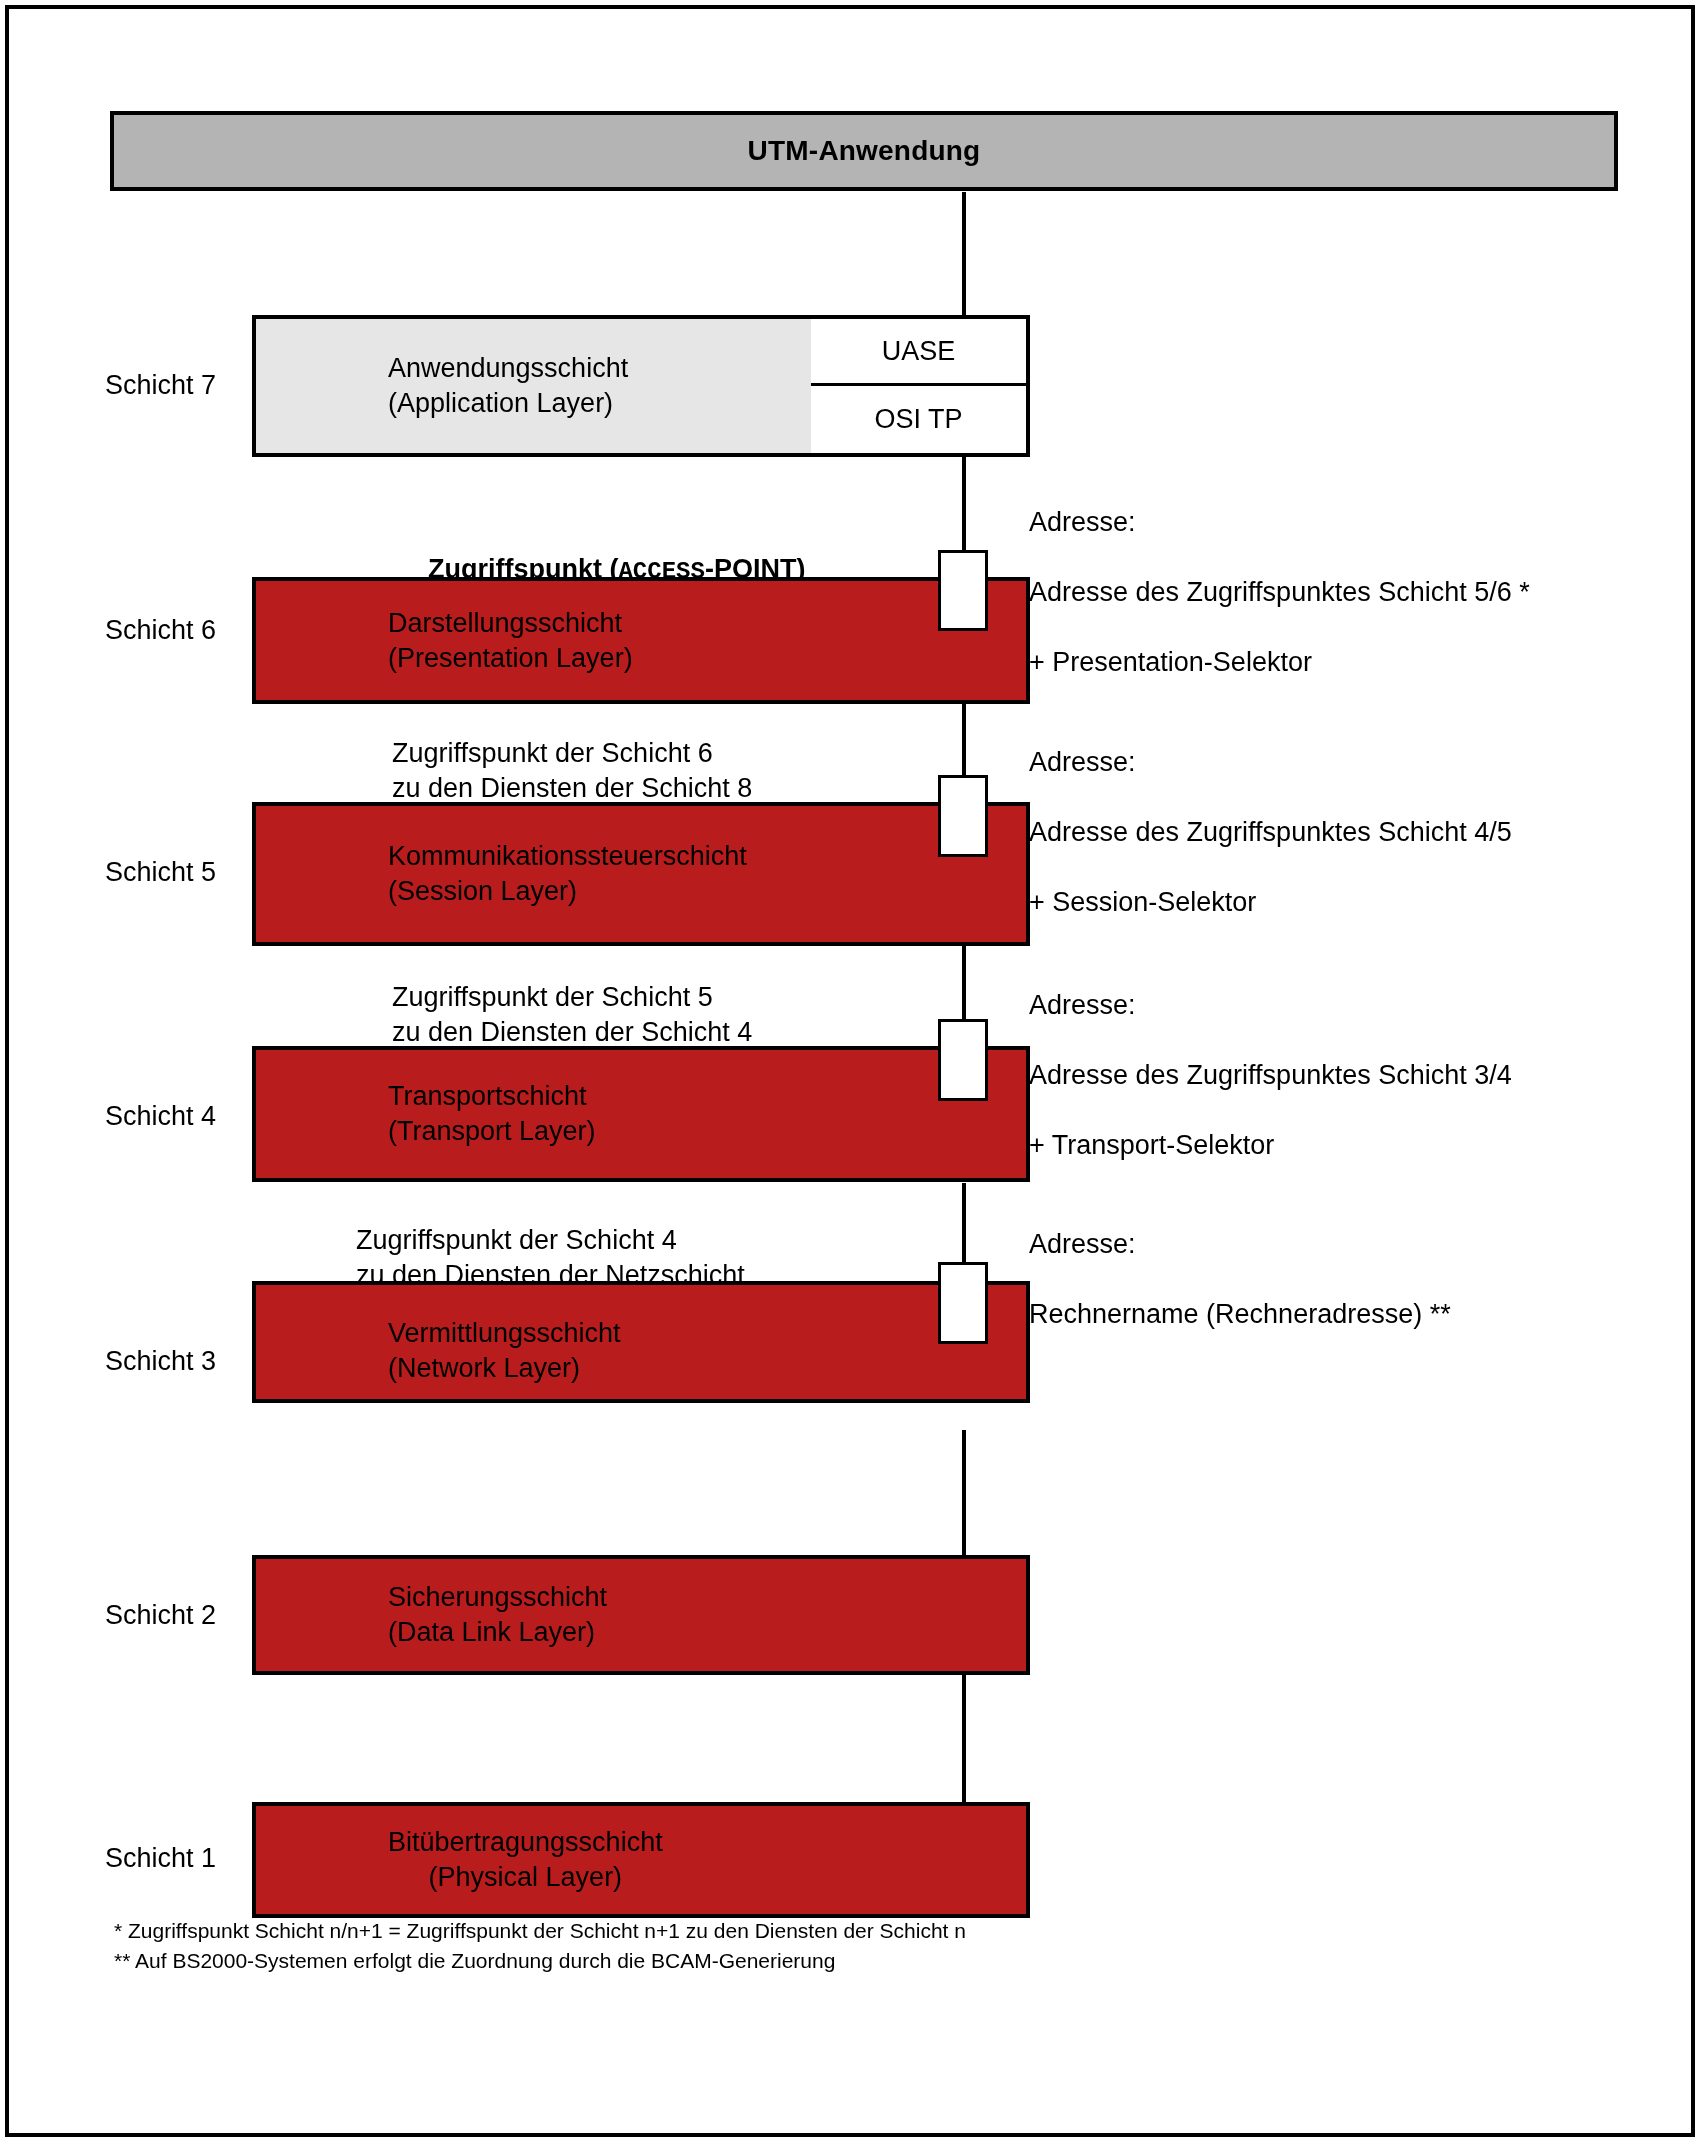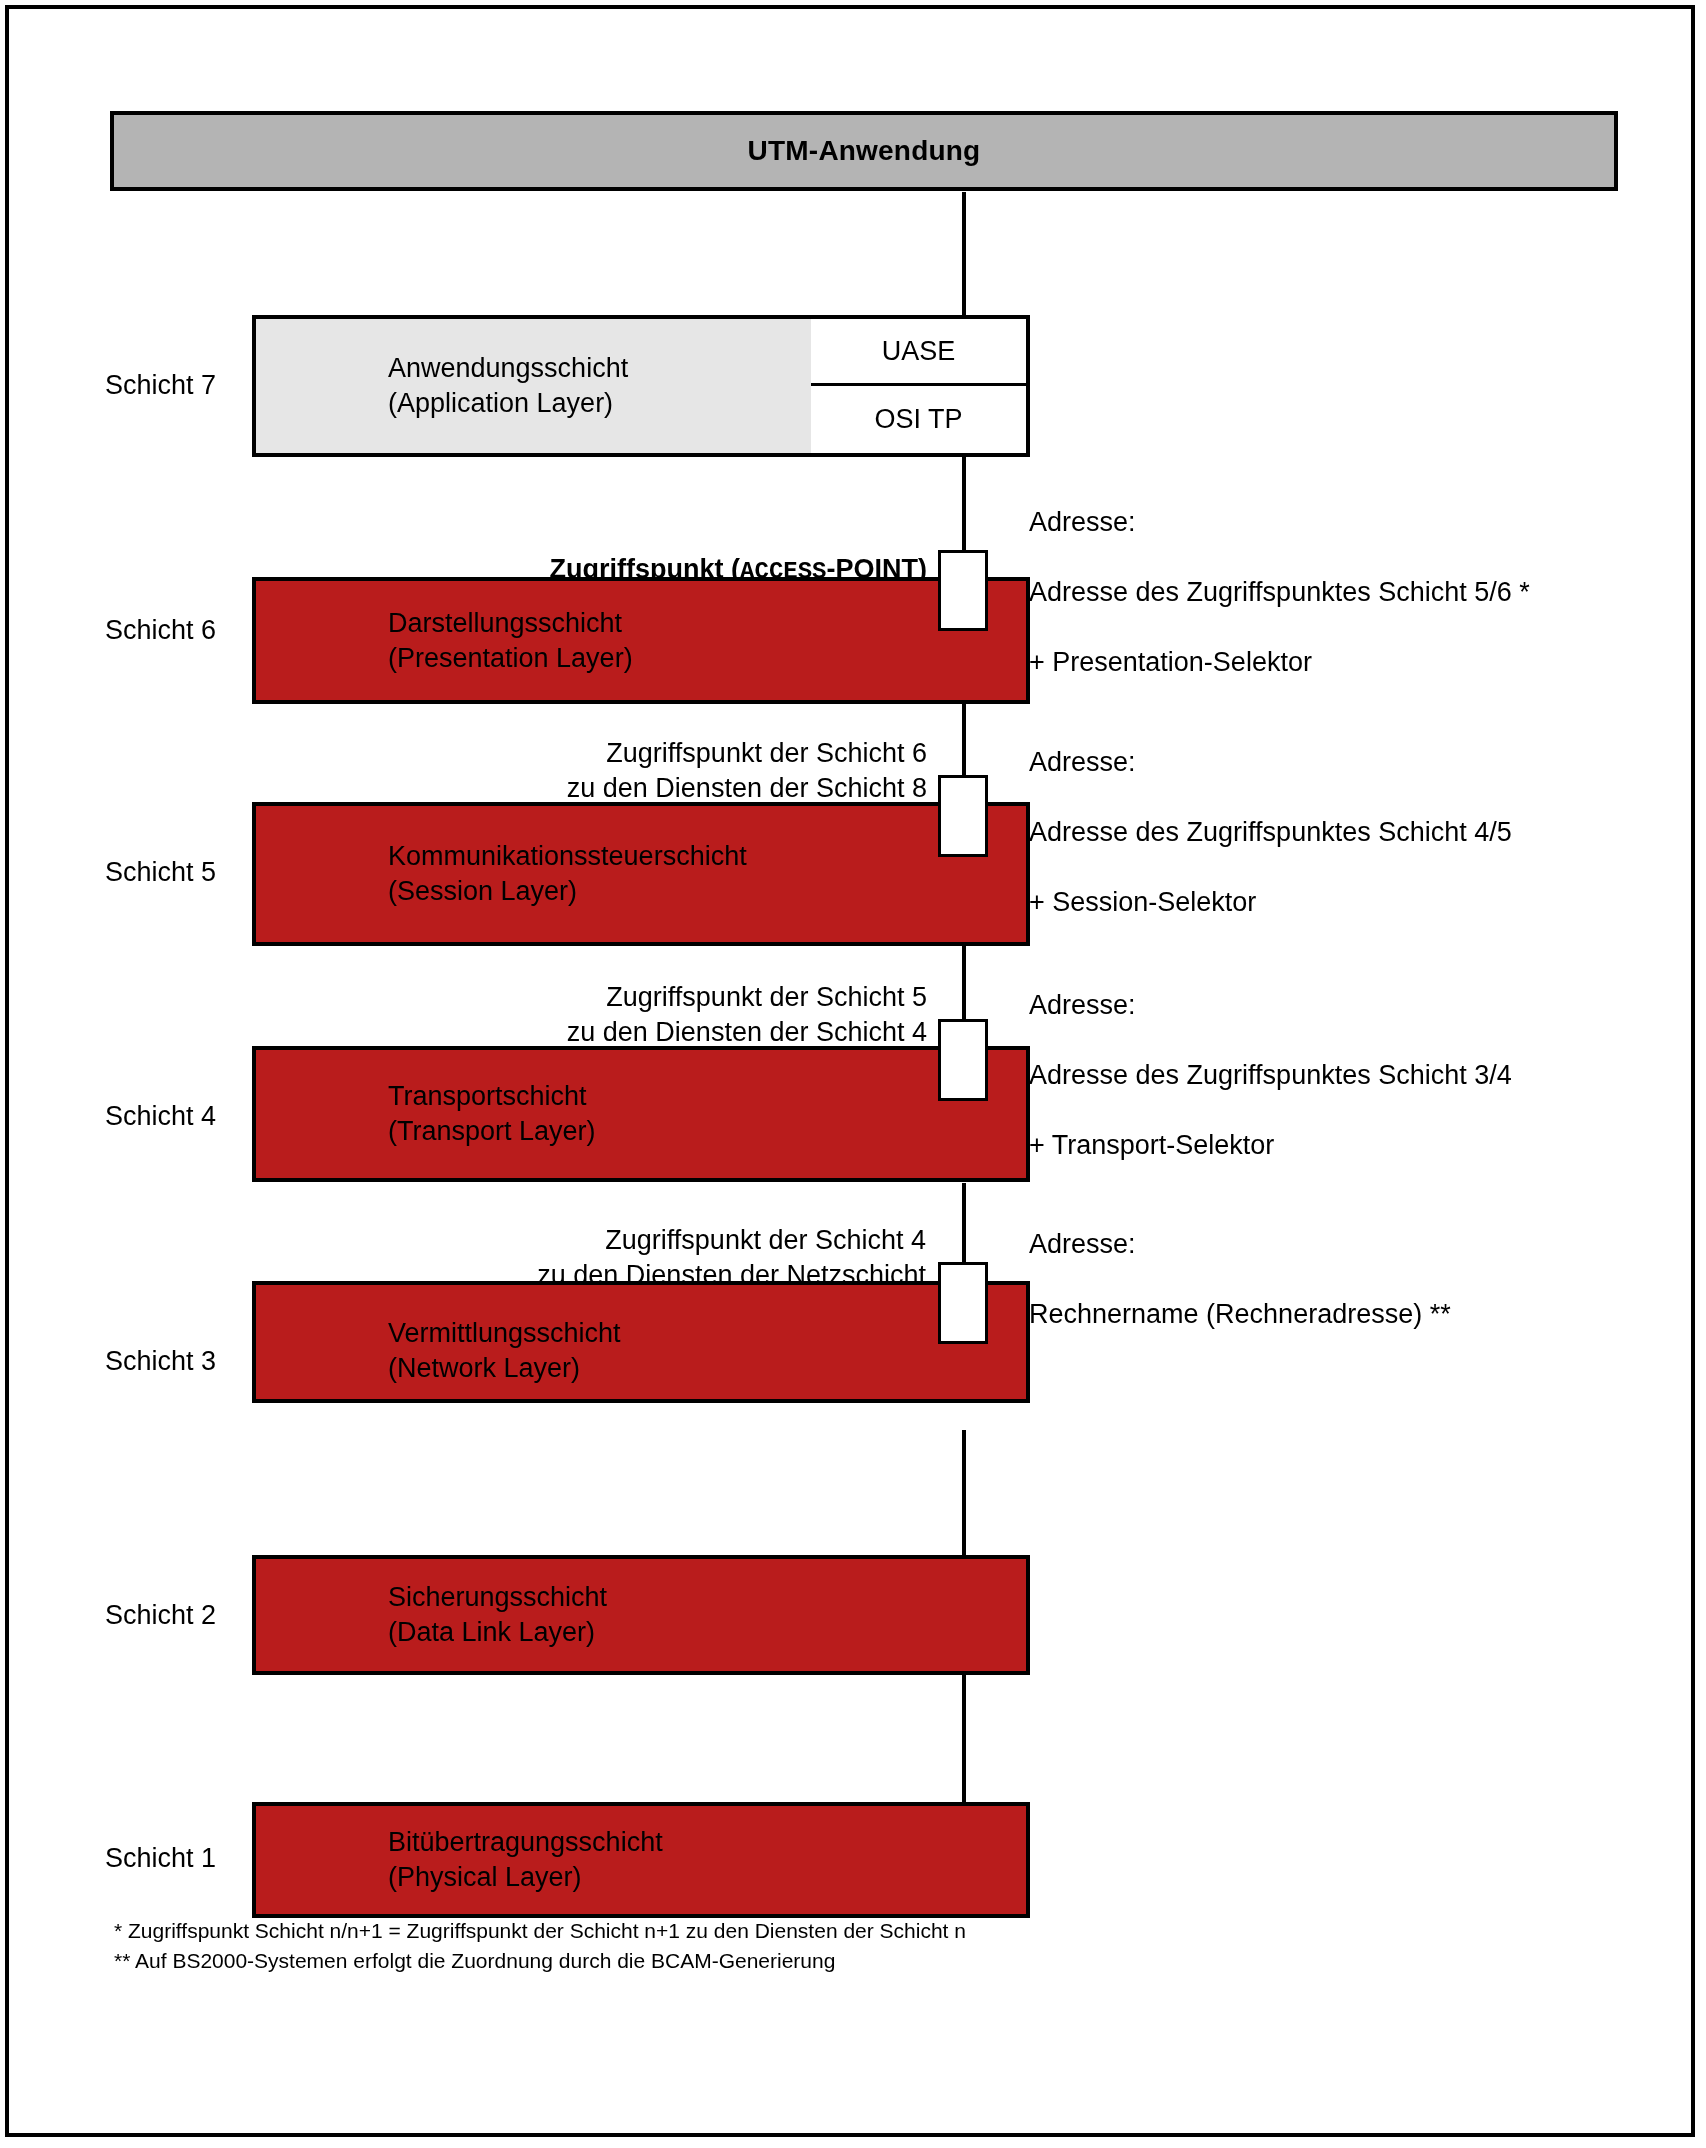--- a/index.html
+++ b/index.html
@@ -108,21 +108,21 @@
     left: 938px;
     width: 50px;
     background: #ffffff;
     border: 3.6px solid #000000;
     box-sizing: border-box;
     z-index: 5;
   }
   
   .ap-label {
     position: absolute;
-    text-align: right;
+    text-align: left;
     font-size: 27px;
     line-height: 1.30;
     white-space: pre-line;
   }
   .ap-label.bold {
     font-weight: bold;
   }
   .ap-label .mono {
     font-family: "Liberation Mono", monospace;
     font-weight: bold;
@@ -228,21 +228,21 @@
   <div class="layer-box" style="top:1281px;height:122px;">
     <div class="layer-text" style="top:58%;"><span>Vermittlungsschicht</span><br><span>(Network Layer)</span></div>
   </div>
 
   <div class="schicht-label" style="top:1600px;">Schicht 2</div>
   <div class="layer-box" style="top:1555px;height:120px;">
     <div class="layer-text"><span>Sicherungsschicht</span><br><span>(Data Link Layer)</span></div>
   </div>
 
   <div class="schicht-label" style="top:1843px;">Schicht 1</div>
-  <div class="layer-box" style="top:1802px;height:116px;">
+  <div class="layer-box" style="top:1802px;height:116px;text-align:center;">
     <div class="layer-text"><span>Bitübertragungsschicht</span><br><span>(Physical Layer)</span></div>
   </div>
 
   <div class="footnotes">
     <div> * Zugriffspunkt Schicht n/n+1 = Zugriffspunkt der Schicht n+1 zu den Diensten der Schicht n</div>
     <div>** Auf BS2000-Systemen erfolgt die Zuordnung durch die BCAM-Generierung</div>
   </div>
 
 </div>
 

